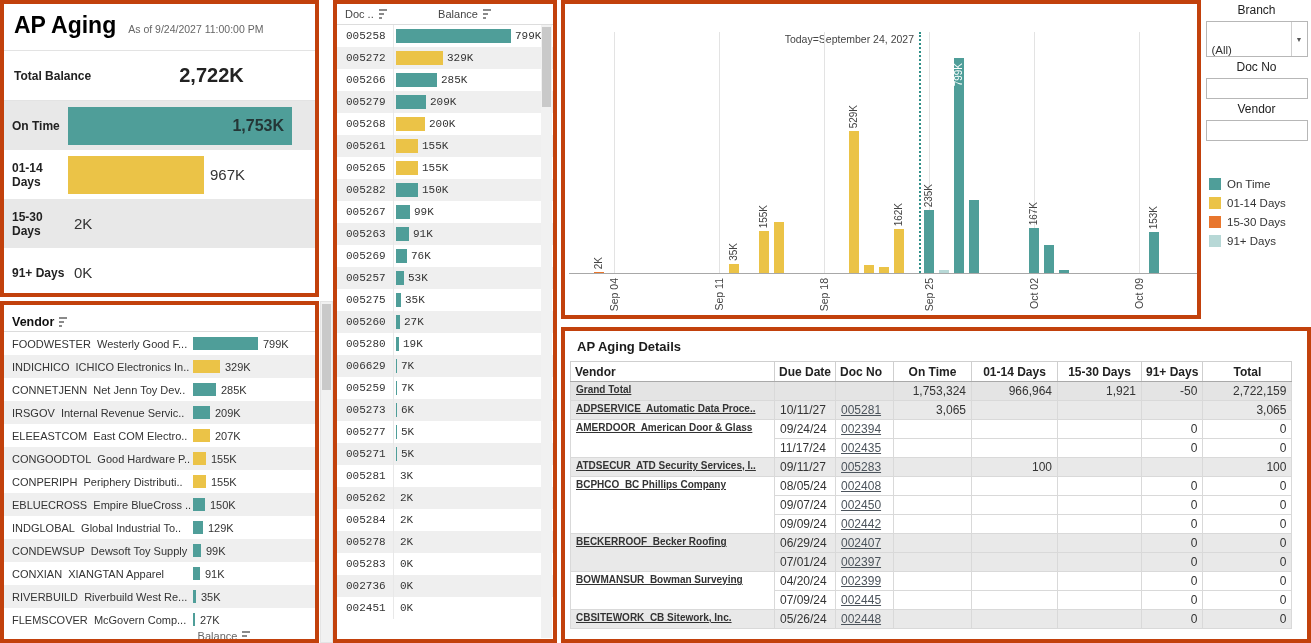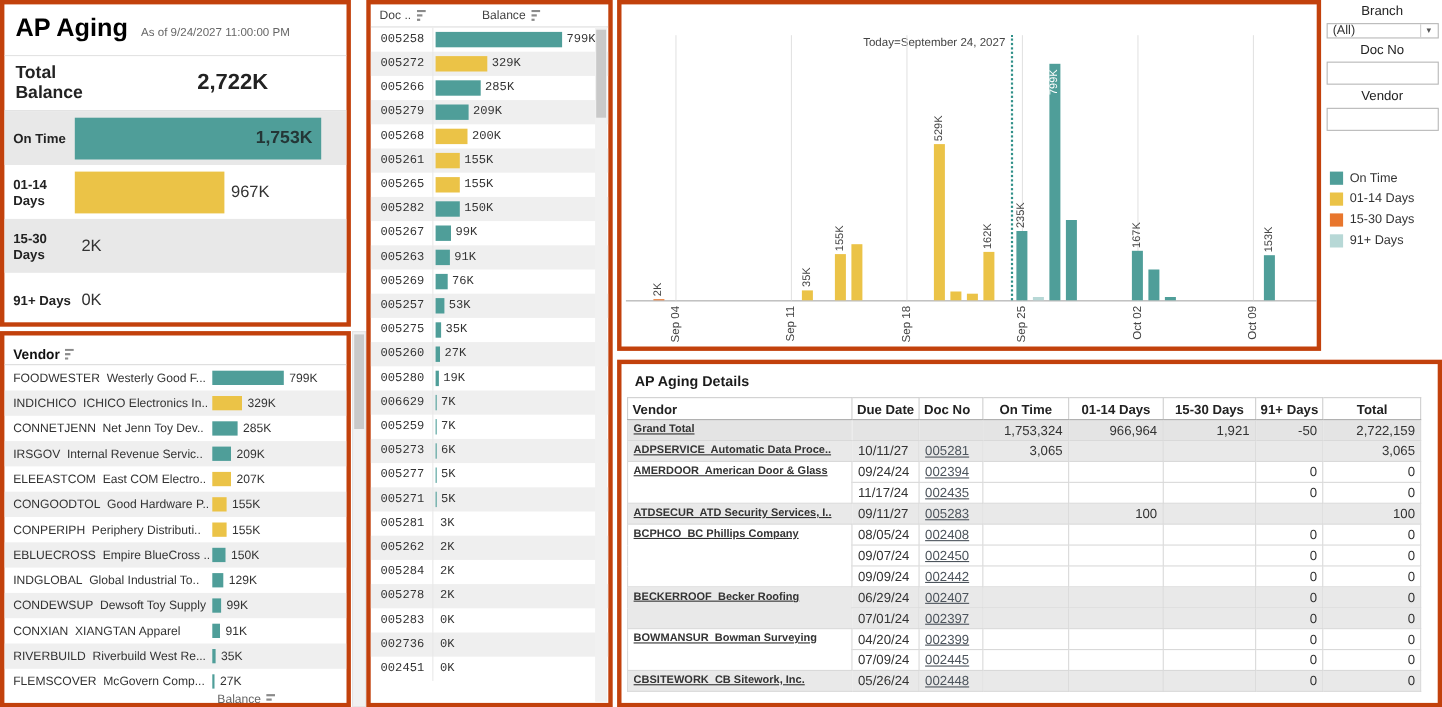--- a/index.html
+++ b/index.html
@@ -6,21 +6,21 @@
   html,body { width:1311px; height:643px; }
   body { position:relative; font-family:"Liberation Sans", sans-serif; background:#fff; color:#333; overflow:hidden; }
   .panel { position:absolute; background:#fff; border:4px solid #c2410c; overflow:hidden; }
 
   
   #summary { left:0; top:0; width:319px; height:297px; }
   .s-header { height:47px; padding:8px 10px 0 10px; border-bottom:1px solid #e3e3e3; display:flex; align-items:baseline; }
   .s-title { font-size:23px; font-weight:bold; color:#000; }
   .s-asof { font-size:10.5px; color:#666; margin-left:12px; }
   .s-total { height:50px; border-bottom:1px solid #e3e3e3; display:flex; align-items:center; }
-  .s-total-label { width:104px; padding-left:10px; font-size:16px; font-weight:bold; color:#222; }
+  .s-total-label { width:104px; padding-left:10px; font-size:12px; font-weight:bold; color:#222; }
   .s-total-value { flex:1; text-align:center; font-size:20px; font-weight:600; color:#222; }
   .bucket-row { height:49px; display:flex; align-items:center; }
   .bucket-row.band { background:#e8e8e8; }
   .bucket-label { width:64px; padding-left:8px; font-size:12px; font-weight:bold; color:#222; line-height:14px; }
   .bucket-bar-area { flex:1; display:flex; align-items:center; height:100%; padding-right:4px; }
   .bucket-bar { height:38px; display:flex; align-items:center; justify-content:flex-end; }
   .bucket-bar.inside { color:#243636; font-size:16px; font-weight:bold; padding-right:8px; }
   .bucket-value { margin-left:6px; font-size:15px; font-weight:normal; color:#333; }
 
   
@@ -64,21 +64,21 @@
   .cbar { position:absolute; bottom:0; width:10px; }
   .vtext { position:absolute; writing-mode:vertical-rl; transform:rotate(180deg); font-size:10px; line-height:12px; color:#444; white-space:nowrap; }
   .vtext.tick { font-size:10.5px; color:#444; }
   .vtext.blabel.inside { color:#fff; }
   .todayline { position:absolute; top:0; bottom:0; border-left:2px dotted #2f8f88; }
   .annotation { position:absolute; top:1px; right:286px; font-size:10.5px; color:#444; white-space:nowrap; }
 
   
   #sidebar { position:absolute; left:1202px; top:0; width:109px; height:322px; }
   .f-label { text-align:center; font-size:12px; color:#222; margin-top:3px; }
-  .dropdown { margin:4px auto 0 auto; width:102px; height:14px; border:1px solid #b7b7b7; background:#fff; display:flex; align-items:flex-end; cursor:pointer; }
+  .dropdown { margin:4px auto 0 auto; width:102px; height:36px; border:1px solid #b7b7b7; background:#fff; display:flex; align-items:flex-end; cursor:pointer; }
   .dd-text { flex:1; padding-left:5px; font-size:11.5px; color:#333; }
   .dd-caret { width:16px; height:100%; border-left:1px solid #cfcfcf; display:flex; align-items:center; justify-content:center; font-size:7px; color:#555; }
   .f-input { display:block; margin:4px auto 0 auto; width:102px; height:21px; border:1px solid #b7b7b7; font-size:11.5px; padding:0 4px; font-family:"Liberation Sans",sans-serif; }
   #legend { margin-top:33px; padding-left:7px; }
   .lg-item { display:flex; align-items:center; height:19px; cursor:pointer; }
   .lg-swatch { width:12px; height:12px; margin-right:6px; }
   .lg-label { font-size:11.5px; color:#333; }
 
   
   #detailsPanel { left:561px; top:327px; width:750px; height:316px; }

